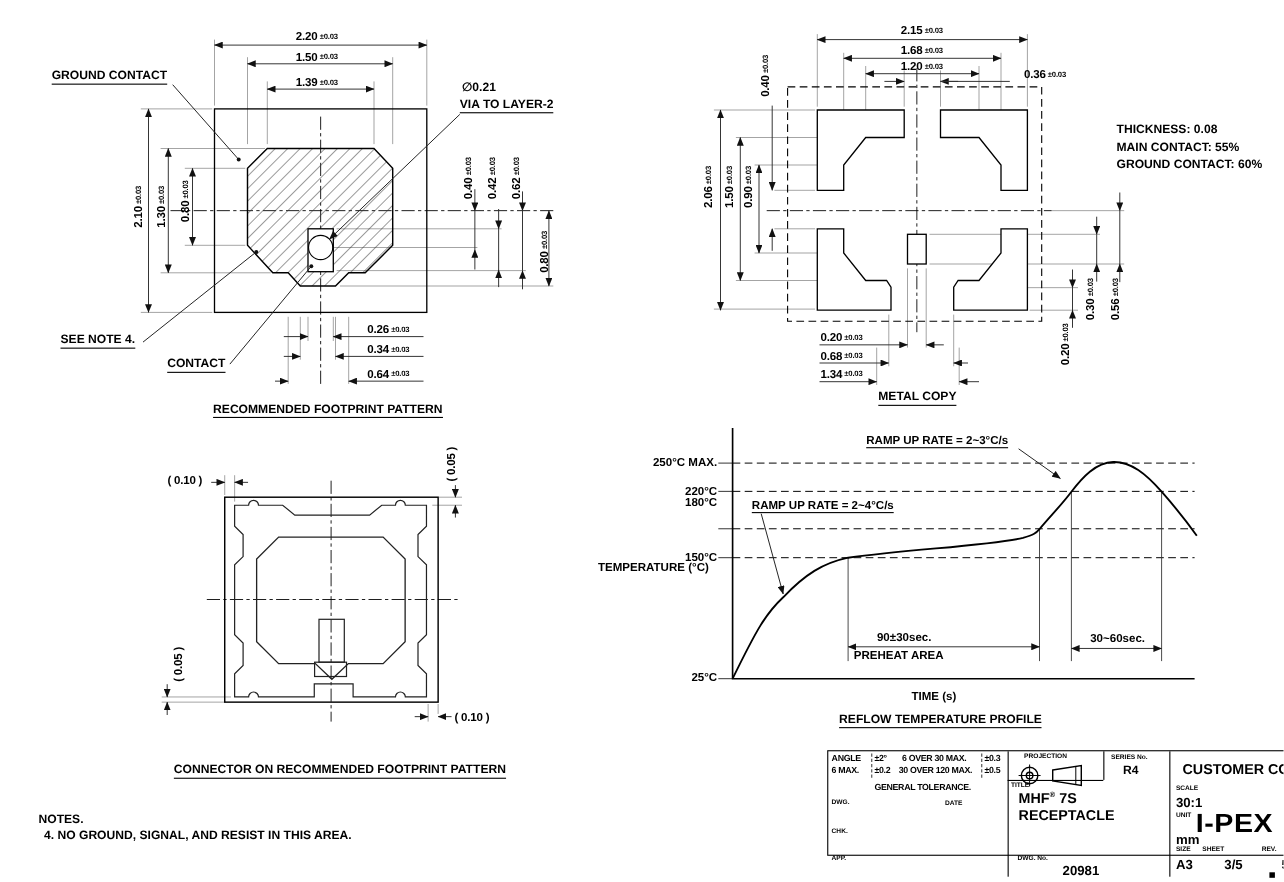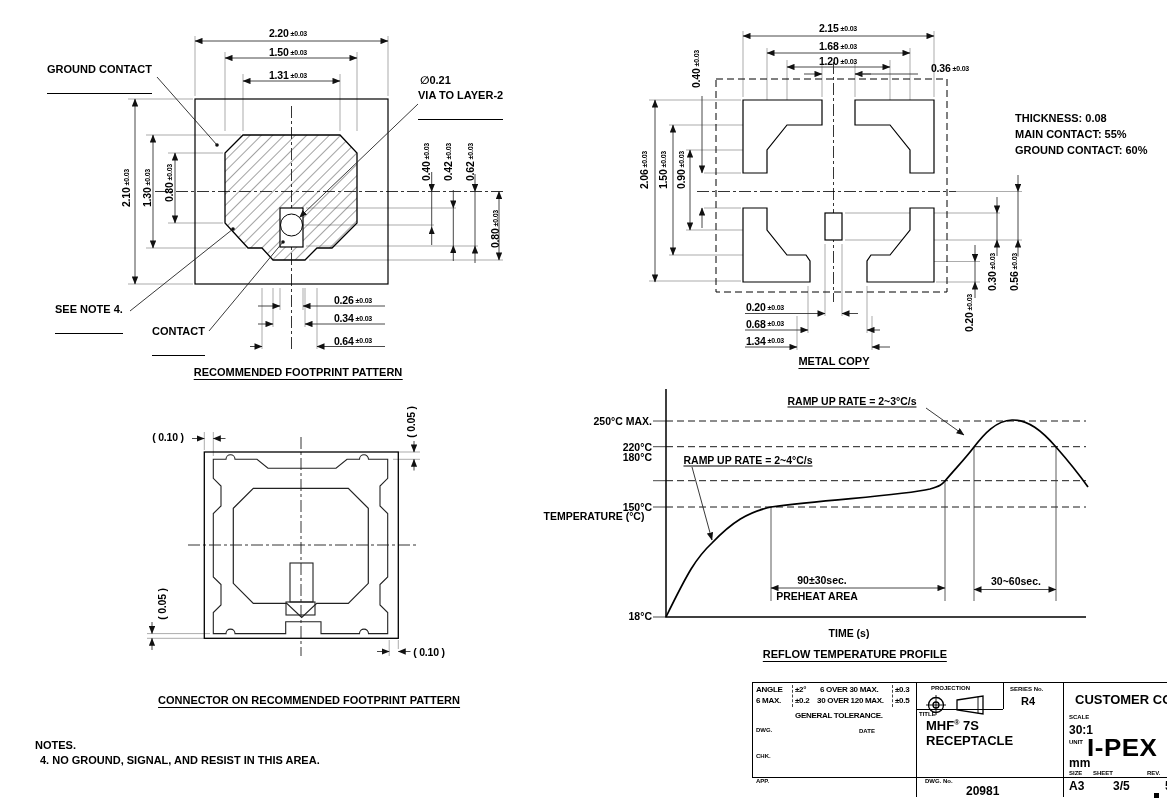--- a/index.html
+++ b/index.html
@@ -1,20 +1,20 @@
 <!DOCTYPE html>
 <html><head>
 <meta charset="utf-8">
 <style>
   html,body{margin:0;padding:0;background:#fff;}
   .page{position:relative;width:1167px;height:802px;background:#ffffff;overflow:hidden;
         font-family:"Liberation Sans","DejaVu Sans",sans-serif;color:#000;}
   svg{position:absolute;overflow:visible;}
   .lab{position:absolute;font-size:11px;font-weight:bold;white-space:nowrap;line-height:1.1;}
-  .ul{border-bottom:1.2px solid #000;padding-bottom:18px;}
+  .ul{border-bottom:1.2px solid #000;padding-bottom:1px;}
   .cap{position:absolute;transform:translateX(-50%);font-size:11px;font-weight:bold;
        border-bottom:1.2px solid #000;white-space:nowrap;padding-bottom:1px;}
   .dim{position:absolute;transform:translate(-50%,-50%);font-size:10.5px;font-weight:bold;
        white-space:nowrap;letter-spacing:-0.2px;}
   .dim .tol{font-size:7px;vertical-align:1.5px;margin-left:2px;letter-spacing:-0.2px;}
   .rot{transform:translate(-50%,-50%) rotate(-90deg);}
   .ann{position:absolute;transform:translate(-50%,-50%);font-size:10.5px;font-weight:bold;
        white-space:nowrap;}
   .annul{border-bottom:1.2px solid #000;padding-bottom:0px;}
   .yl{position:absolute;transform:translate(-100%,-50%);font-size:10.5px;font-weight:bold;white-space:nowrap;}
@@ -108,21 +108,21 @@
 
   <div class="lab ul" style="left:47px;top:63px">GROUND CONTACT</div>
   <div class="lab" style="left:420px;top:74px">∅0.21</div>
   <div class="lab ul" style="left:418px;top:89px">VIA TO LAYER-2</div>
   <div class="lab ul" style="left:55px;top:303px">SEE NOTE 4.</div>
   <div class="lab ul" style="left:152px;top:325px">CONTACT</div>
   <div class="cap" style="left:298px;top:366px">RECOMMENDED FOOTPRINT PATTERN</div>
 
   <div class="dim" style="left:288px;top:33px"><span>2.20</span><span class="tol">±0.03</span></div>
   <div class="dim" style="left:288px;top:52px"><span>1.50</span><span class="tol">±0.03</span></div>
-  <div class="dim" style="left:288px;top:75px"><span>1.31</span><span class="tol">±0.03</span></div>
+  <div class="dim" style="left:288px;top:75px"><span>1.39</span><span class="tol">±0.03</span></div>
   <div class="dim rot" style="left:126px;top:188px"><span>2.10</span><span class="tol">±0.03</span></div>
   <div class="dim rot" style="left:147px;top:188px"><span>1.30</span><span class="tol">±0.03</span></div>
   <div class="dim rot" style="left:169px;top:183px"><span>0.80</span><span class="tol">±0.03</span></div>
   <div class="dim rot" style="left:426px;top:162px"><span>0.40</span><span class="tol">±0.03</span></div>
   <div class="dim rot" style="left:448px;top:162px"><span>0.42</span><span class="tol">±0.03</span></div>
   <div class="dim rot" style="left:470px;top:162px"><span>0.62</span><span class="tol">±0.03</span></div>
   <div class="dim rot" style="left:495px;top:229px"><span>0.80</span><span class="tol">±0.03</span></div>
   <div class="dim" style="left:353px;top:300px"><span>0.26</span><span class="tol">±0.03</span></div>
   <div class="dim" style="left:353px;top:318px"><span>0.34</span><span class="tol">±0.03</span></div>
   <div class="dim" style="left:353px;top:340.5px"><span>0.64</span><span class="tol">±0.03</span></div>
@@ -291,21 +291,21 @@
     <g stroke="#222" stroke-width="0.9" fill="none">
       <path d="M926,408 L964,435" marker-end="url(#ar4)"></path>
       <path d="M692,467 L712,540" marker-end="url(#ar4)"></path>
     </g>
   </svg>
 
   <div class="yl" style="left:652px;top:420.5px">250°C MAX.</div>
   <div class="yl" style="left:652px;top:446.7px">220°C</div>
   <div class="yl" style="left:652px;top:457px">180°C</div>
   <div class="yl" style="left:652px;top:507px">150°C</div>
-  <div class="yl" style="left:652px;top:615.5px">18°C</div>
+  <div class="yl" style="left:652px;top:615.5px">25°C</div>
   <div class="ann rot" style="left:594px;top:516px">TEMPERATURE (°C)</div>
   <div class="ann" style="left:849px;top:633px">TIME (s)</div>
   <div class="ann annul" style="left:852px;top:401px">RAMP UP RATE = 2~3°C/s</div>
   <div class="ann annul" style="left:748px;top:460px">RAMP UP RATE = 2~4°C/s</div>
   <div class="ann" style="left:822px;top:580px">90±30sec.</div>
   <div class="ann" style="left:817px;top:596px">PREHEAT AREA</div>
   <div class="ann" style="left:1016px;top:581px">30~60sec.</div>
   <div class="cap" style="left:855px;top:648px">REFLOW TEMPERATURE PROFILE</div>
 
   <div class="lab" style="left:35px;top:739px">NOTES.</div>

